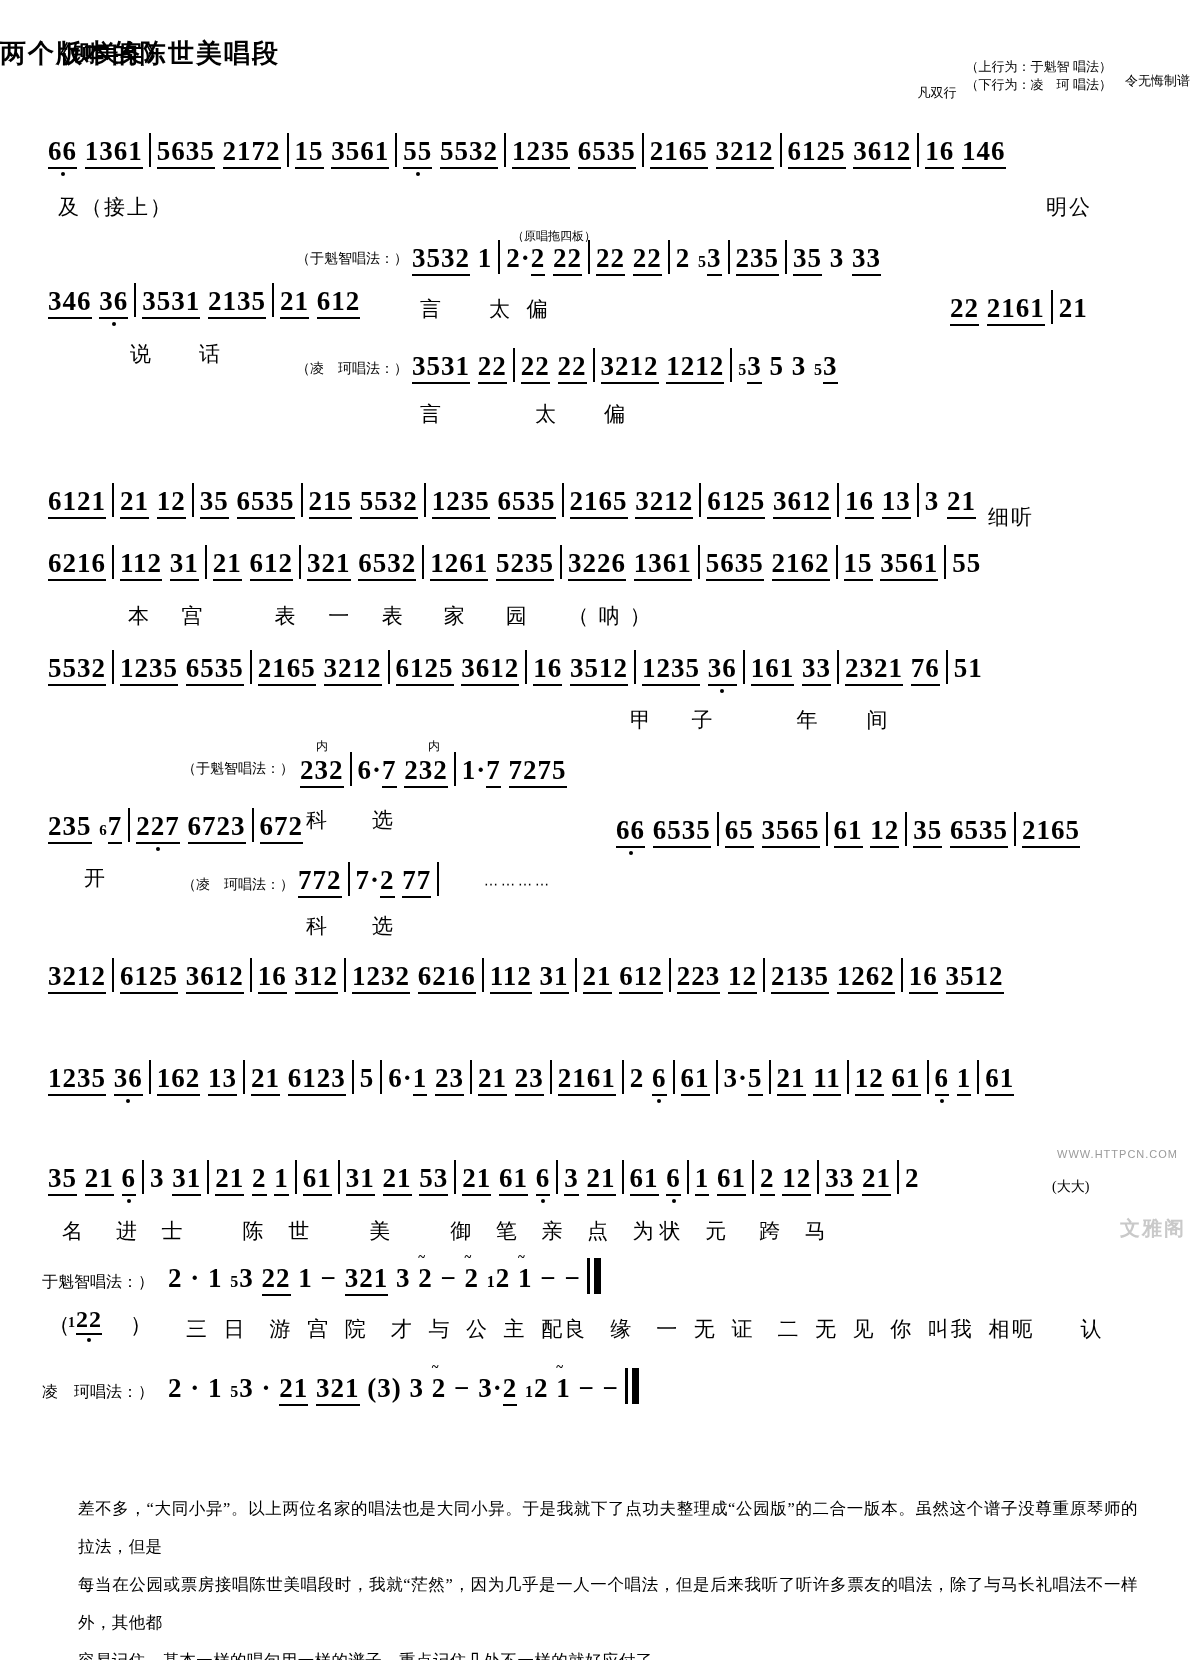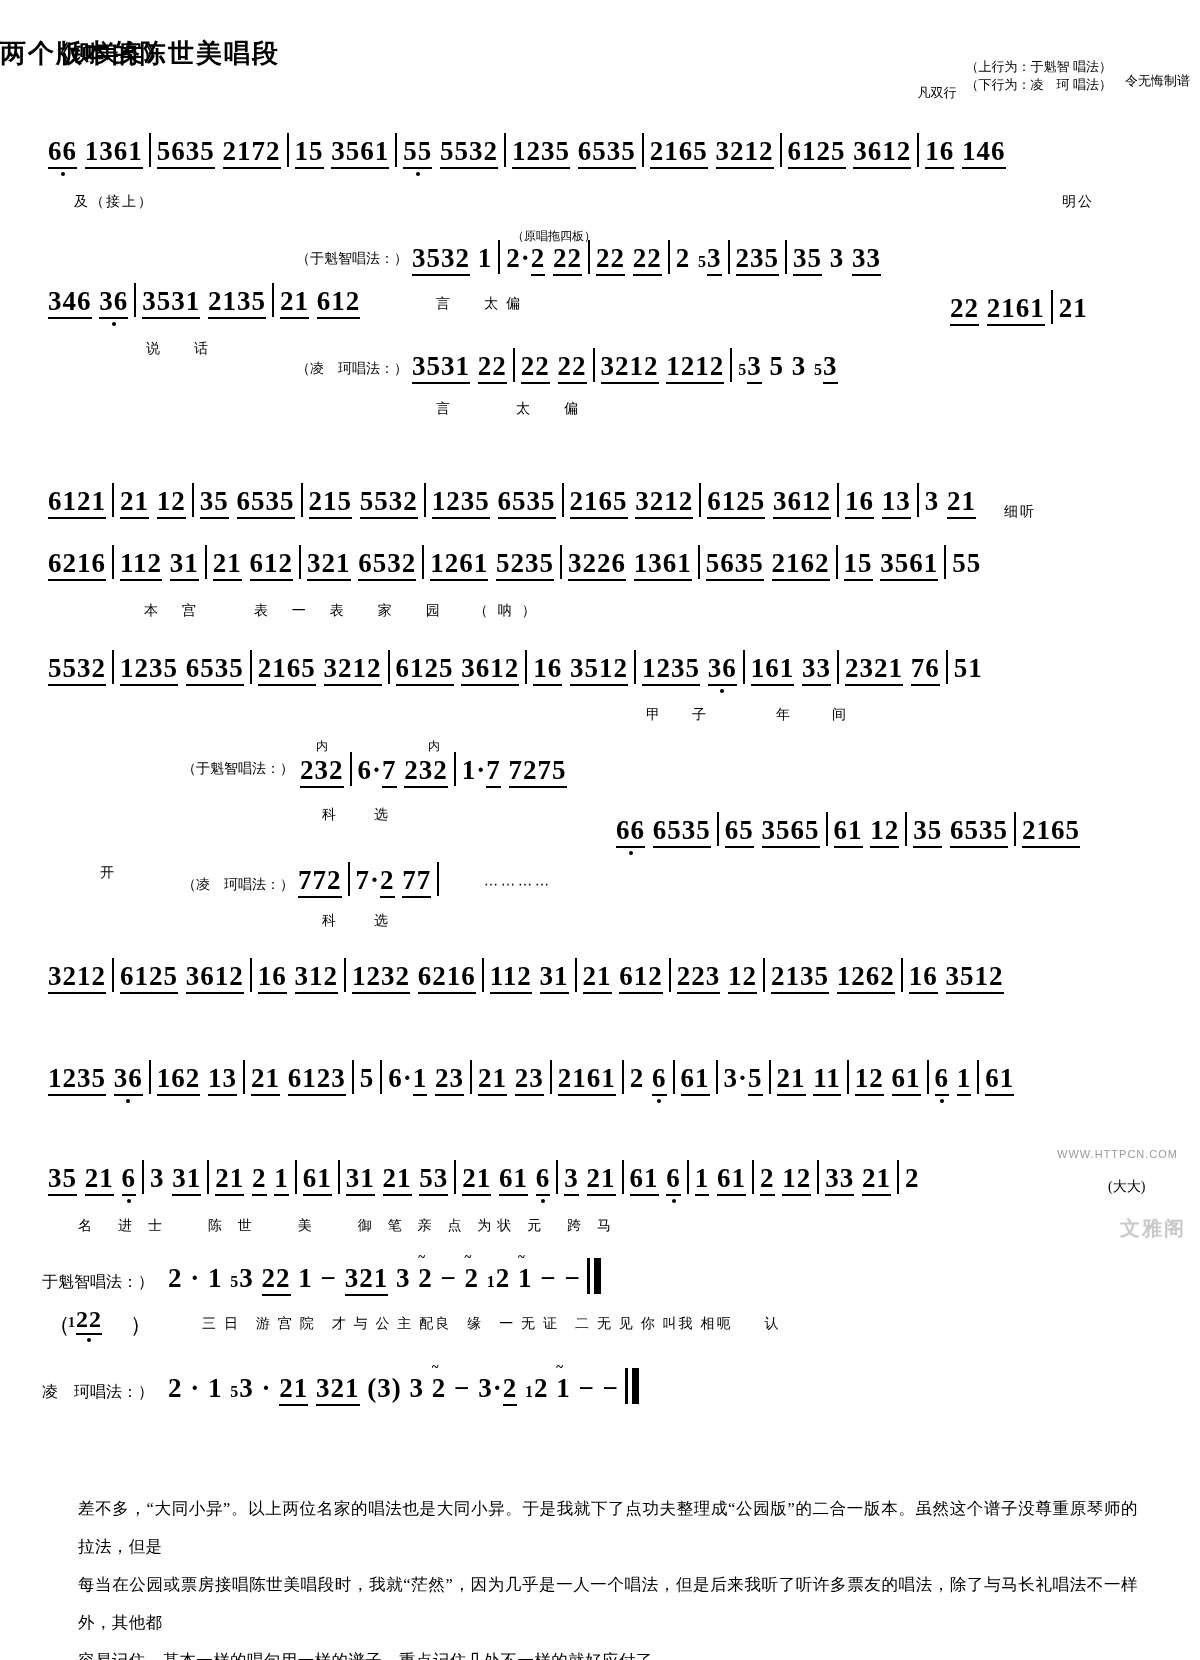--- a/index.html
+++ b/index.html
@@ -47,22 +47,22 @@
   }
   .u1{border-bottom:2.4px solid #000;padding-bottom:1px;}
   .dot-low{position:relative;}
   .dot-low:after{
     content:"";position:absolute;left:50%;bottom:-9px;
     width:4px;height:4px;border-radius:50%;background:#000;
     transform:translateX(-50%);
   }
   .lyr{
     position:absolute;
-    font-family:Liberation Sans, sans-serif;
-    font-size:14px;letter-spacing:2px;white-space:nowrap;margin-left:16px;
+    font-family:Liberation Mono, monospace;
+    font-size:21px;letter-spacing:2px;white-space:nowrap;
   }
   .ann{
     position:absolute;
     font-family:"Liberation Serif", serif;
     font-size:14px;white-space:nowrap;
   }
   .ann-sm{font-size:12px;}
   .row-note{
     position:absolute;white-space:nowrap;
   }
@@ -142,20 +142,23 @@
   <div class="lyr" style="left:630px;top:706px;letter-spacing:14px;">甲 子　　年　间</div>
 
   <div class="ann" style="left:182px;top:760px;">（于魁智唱法：）</div>
   <div class="ann ann-sm" style="left:316px;top:738px;">内</div>
   <div class="ann ann-sm" style="left:428px;top:738px;">内</div>
   <div class="row-note" style="left:300px;top:752px;">
     <span class="grp"><span class="u1">232</span></span><span class="bar"></span><span class="grp">6·<span class="u1">7</span> <span class="u1">232</span></span><span class="bar"></span><span class="grp">1·<span class="u1">7</span> <span class="u1">7275</span></span>
   </div>
   <div class="lyr" style="left:306px;top:806px;letter-spacing:12px;">科　选</div>
 
+  <div class="row-note" style="left:48px;top:808px;">
+    <span class="grp"><span class="u1">235</span> <span style="font-size:15px;">6</span><span class="u1">7</span></span><span class="bar"></span><span class="grp"><span class="u1 dot-low">227</span> <span class="u1">6723</span></span><span class="bar"></span><span class="grp"><span class="u1">672</span></span>
+  </div>
   <div class="lyr" style="left:84px;top:864px;">开</div>
 
   <div class="row-note" style="left:616px;top:812px;">
     <span class="grp"><span class="u1 dot-low">66</span> <span class="u1">6535</span></span><span class="bar"></span><span class="grp"><span class="u1">65</span> <span class="u1">3565</span></span><span class="bar"></span><span class="grp"><span class="u1">61</span> <span class="u1">12</span></span><span class="bar"></span><span class="grp"><span class="u1">35</span> <span class="u1">6535</span></span><span class="bar"></span><span class="grp"><span class="u1">2165</span></span>
   </div>
 
   <div class="ann" style="left:182px;top:876px;">（凌　珂唱法：）</div>
   <div class="row-note" style="left:298px;top:862px;">
     <span class="grp"><span class="u1">772</span></span><span class="bar"></span><span class="grp">7·<span class="u1">2</span> <span class="u1">77</span></span><span class="bar"></span>
   </div>
@@ -167,21 +170,21 @@
   </div>
   <div class="lyr" style="left:328px;top:1012px;letter-spacing:8px;"></div>
 
   <div class="row-note" style="left:48px;top:1060px;">
     <span class="grp"><span class="u1">1235</span> <span class="u1 dot-low">36</span></span><span class="bar"></span><span class="grp"><span class="u1">162</span> <span class="u1">13</span></span><span class="bar"></span><span class="grp"><span class="u1">21</span> <span class="u1">6123</span></span><span class="bar"></span><span class="grp">5</span><span class="bar"></span><span class="grp">6·<span class="u1">1</span> <span class="u1">23</span></span><span class="bar"></span><span class="grp"><span class="u1">21</span> <span class="u1">23</span></span><span class="bar"></span><span class="grp"><span class="u1">2161</span></span><span class="bar"></span><span class="grp">2 <span class="u1 dot-low">6</span></span><span class="bar"></span><span class="grp"><span class="u1">61</span></span><span class="bar"></span><span class="grp">3·<span class="u1">5</span></span><span class="bar"></span><span class="grp"><span class="u1">21</span> <span class="u1">11</span></span><span class="bar"></span><span class="grp"><span class="u1">12</span> <span class="u1">61</span></span><span class="bar"></span><span class="grp"><span class="u1 dot-low">6</span> <span class="u1">1</span></span><span class="bar"></span><span class="grp"><span class="u1">61</span></span>
   </div>
 
   <div class="row-note" style="left:48px;top:1160px;">
     <span class="grp"><span class="u1">35</span> <span class="u1">21</span> <span class="u1 dot-low">6</span></span><span class="bar"></span><span class="grp">3 <span class="u1">31</span></span><span class="bar"></span><span class="grp"><span class="u1">21</span> <span class="u1">2</span> <span class="u1">1</span></span><span class="bar"></span><span class="grp"><span class="u1">61</span></span><span class="bar"></span><span class="grp"><span class="u1">31</span> <span class="u1">21</span> <span class="u1">53</span></span><span class="bar"></span><span class="grp"><span class="u1">21</span> <span class="u1">61</span> <span class="u1 dot-low">6</span></span><span class="bar"></span><span class="grp"><span class="u1">3</span> <span class="u1">21</span></span><span class="bar"></span><span class="grp"><span class="u1">61</span> <span class="u1 dot-low">6</span></span><span class="bar"></span><span class="grp"><span class="u1">1</span> <span class="u1">61</span></span><span class="bar"></span><span class="grp"><span class="u1">2</span> <span class="u1">12</span></span><span class="bar"></span><span class="grp"><span class="u1">33</span> <span class="u1">21</span></span><span class="bar"></span><span class="grp">2</span>
   </div>
-  <div class="ann" style="left:1108px;top:1178px;text-align:center;">(大大)</div>
+  <div class="ann" style="left:1052px;top:1178px;text-align:center;">(大大)</div>
   <div class="lyr" style="left:62px;top:1217px;letter-spacing:6px;">名　进 士　　陈 世　　美　　御 笔 亲 点 为状 元　跨 马</div>
 
   <div class="ann" style="left:42px;top:1272px;font-size:16px;">于魁智唱法：）</div>
   <div class="row-note" style="left:168px;top:1258px;">
     <span class="grp">2 · 1 <span style="font-size:16px;">5</span>3 <span class="u1">22</span> 1 − <span class="u1">321</span> 3 <span style="position:relative;">2<span style="position:absolute;left:0;top:-14px;font-size:13px;">~</span></span> − <span style="position:relative;">2<span style="position:absolute;left:0;top:-14px;font-size:13px;">~</span></span> <span style="font-size:16px;">1</span>2 <span style="position:relative;">1<span style="position:absolute;left:0;top:-14px;font-size:13px;">~</span></span> − −</span><span style="display:inline-block;width:3px;height:36px;background:#000;margin-left:6px;vertical-align:-8px;"></span><span style="display:inline-block;width:7px;height:36px;background:#000;margin-left:4px;vertical-align:-8px;"></span>
   </div>
   <div class="lyr" style="left:186px;top:1315px;"><span>三 日　游 宫 院　才 与 公 主 配良　缘　一 无 证　二 无 见 你 叫我 相呃　　认</span></div>
   <div class="ann" style="left:48px;top:1310px;font-size:22px;">（</div>
   <div class="row-note" style="left:68px;top:1306px;">
     <span class="grp" style="font-size:24px;"><span style="font-size:14px;">1</span><span class="u1 dot-low" style="font-size:24px;">22</span></span>

